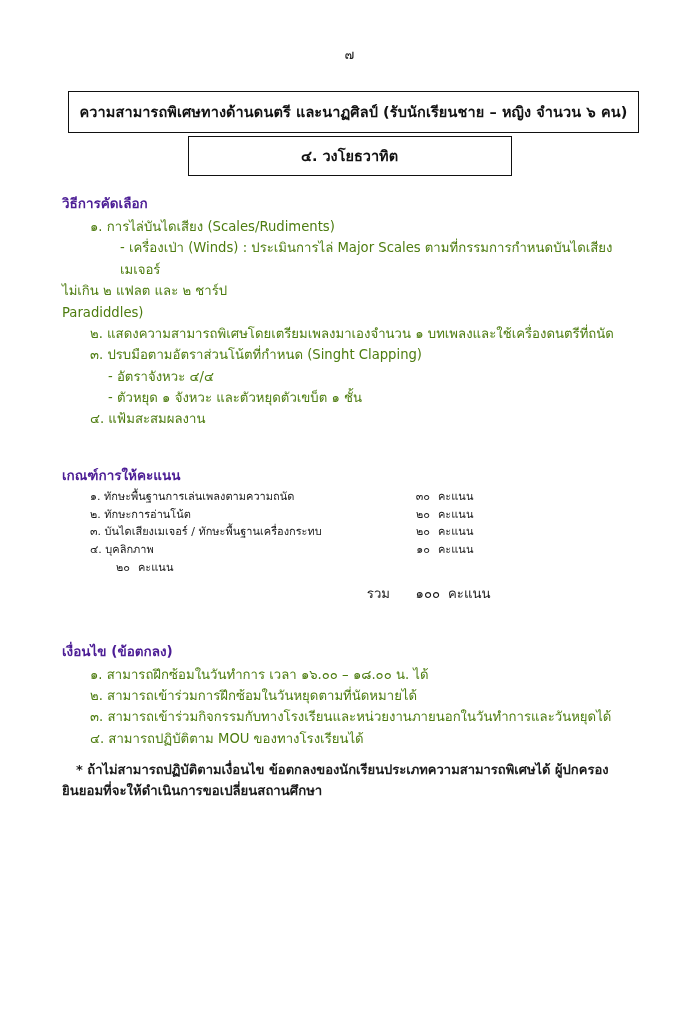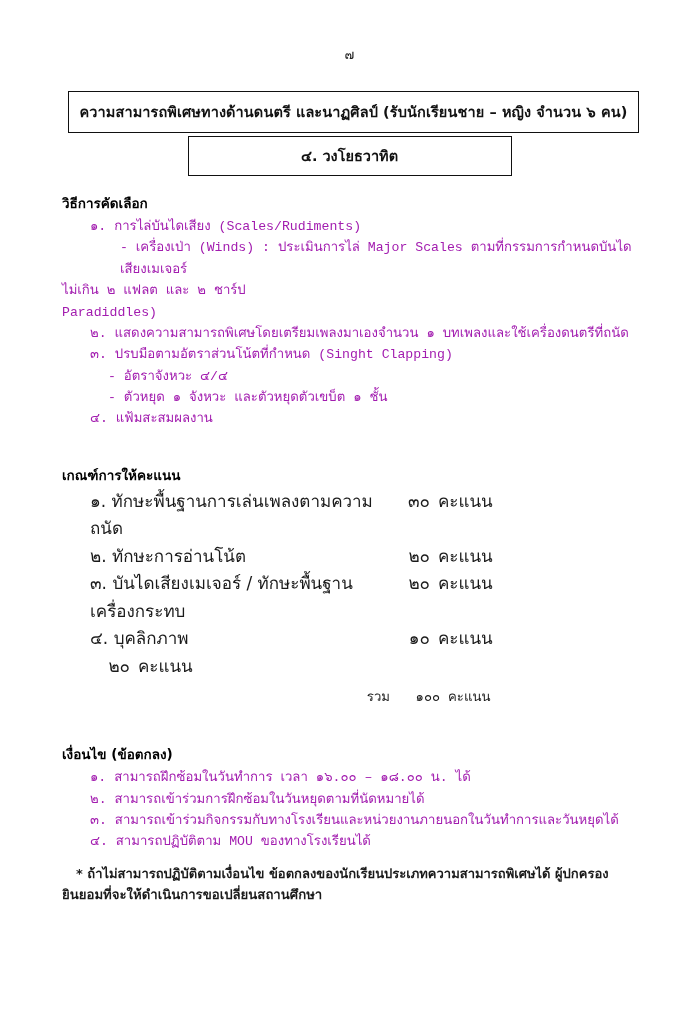--- a/index.html
+++ b/index.html
@@ -49,36 +49,35 @@
     color: #111;
   }
   .section {
     margin: 0 56px 0 62px;
   }
   .section-head {
     font-size: 13.5px;
     font-weight: bold;
     margin-top: 16px;
     margin-bottom: 2px;
-    color: #000000;
+    color: #4c1d95;
   }
   .line {
     font-size: 13.2px;
     line-height: 1.62;
-    color: #a21caf;
-    font-family: Liberation Mono, monospace;
+    color: #4d7c0f;
   }
   .ind1 { padding-left: 28px; }
   .ind2 { padding-left: 58px; }
   .ind3 { padding-left: 46px; }
   .ind0 { padding-left: 0px; }
   .b { font-weight: bold; }
   .score-row {
     display: flex;
-    font-size: 17px;
+    font-size: 11px;
     line-height: 1.62;
     padding-left: 28px;
   }
   .score-label {
     width: 300px;
   }
   .score-value {
     width: 40px;
     text-align: right;
     padding-right: 8px;

